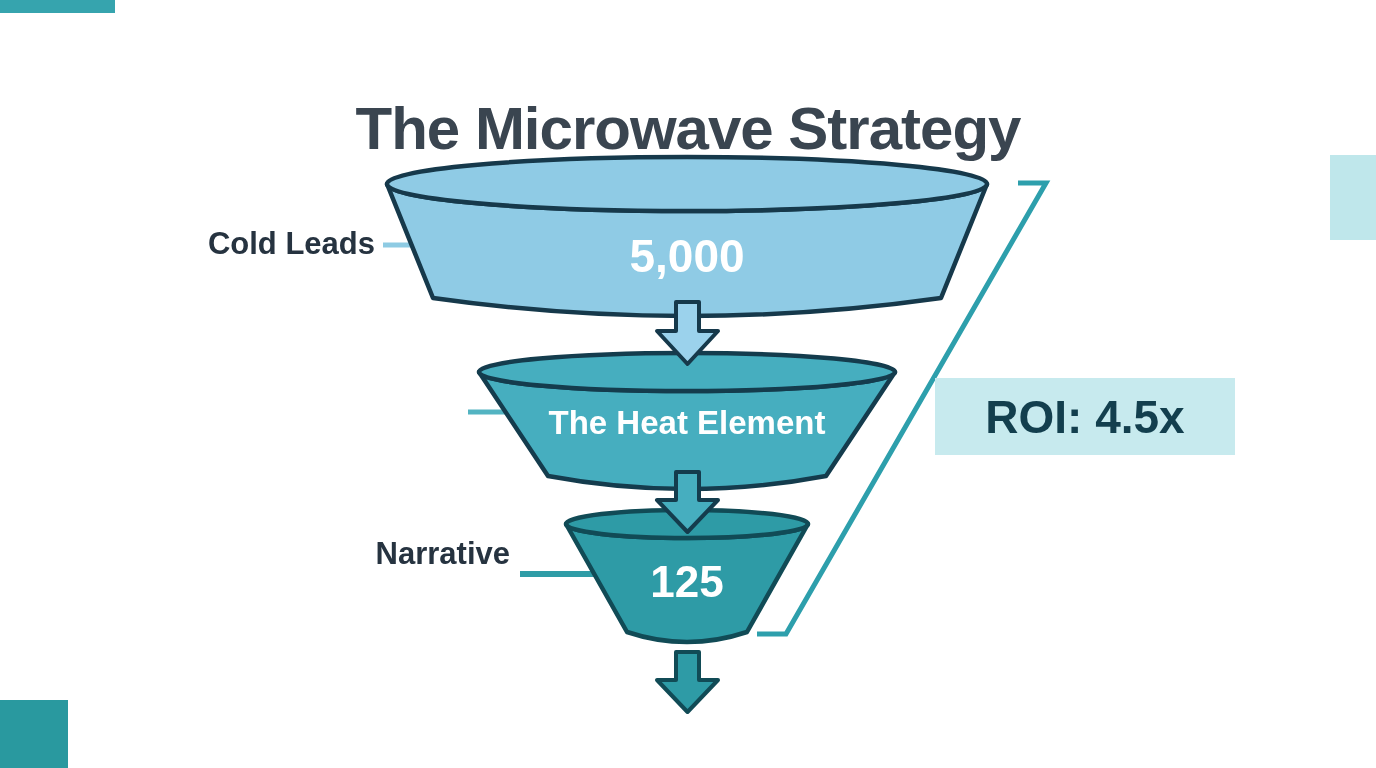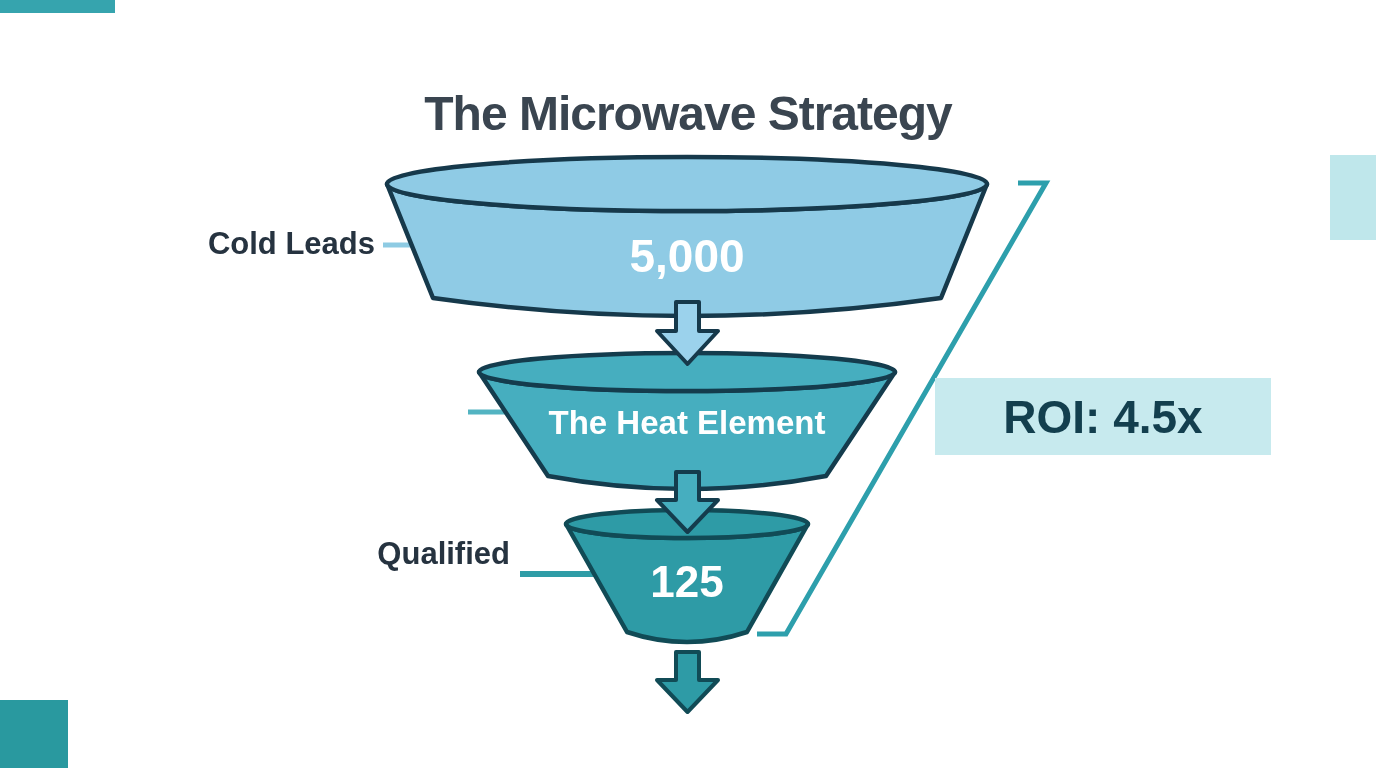--- a/index.html
+++ b/index.html
@@ -13,21 +13,21 @@
 
   
   .sq-top-left    { position: absolute; left: 0; top: 0; width: 115px; height: 13px; background: #36a4ae; }
   .sq-bottom-left { position: absolute; left: 0; top: 700px; width: 68px; height: 68px; background: #29999f; }
   .sq-right       { position: absolute; left: 1330px; top: 155px; width: 46px; height: 85px; background: #bfe7eb; }
 
   
   .title {
     position: absolute; left: 0; right: 0; top: 54px;
     text-align: center;
-    font-size: 48px; font-weight: bold; letter-spacing: -1px;
+    font-size: 60px; font-weight: bold; letter-spacing: -1px;
     color: #3a4550;
   }
 
   
   .diagram { position: absolute; left: 0; top: 0; width: 1376px; height: 768px; }
 
   .stage1-shape { fill: #8fcbe5; stroke: #16394b; stroke-width: 4.5; stroke-linejoin: round; }
   .stage2-shape { fill: #46aebf; stroke: #143c4d; stroke-width: 4.5; stroke-linejoin: round; }
   .stage3-shape { fill: #2e9ba6; stroke: #114b56; stroke-width: 4.5; stroke-linejoin: round; }
   .arrow1 { fill: #9bd2ec; stroke: #16394b; stroke-width: 4; stroke-linejoin: round; }
@@ -48,21 +48,21 @@
     position: absolute;
     font-weight: bold; font-size: 31px; color: #263340;
     text-align: left; line-height: 1.3; white-space: nowrap;
   }
   .label-1 { top: 224px; right: 1001px; }
   .label-2 { top: 392px; right: 918px; }
   .label-3 { top: 534px; right: 866px; }
 
   
   .roi-box {
-    position: absolute; left: 935px; top: 378px; width: 336px; height: 77px;
+    position: absolute; left: 935px; top: 378px; width: 300px; height: 77px;
     background: #c7eaee;
     display: flex; align-items: center; justify-content: center;
     font-size: 46px; font-weight: bold; color: #133f4e;
   }
 </style>
 </head>
 <body>
 
 <div class="canvas">
 
@@ -98,20 +98,20 @@
       <text class="stage-value v3" x="687" y="597">125</text>
     </g>
 
     <path class="arrow1" d="M 676 302 L 699 302 L 699 331 L 718 331 L 687.5 364 L 657 331 L 676 331 Z"></path>
     <path class="arrow2" d="M 676 472 L 699 472 L 699 500 L 718 500 L 687.5 532 L 657 500 L 676 500 Z"></path>
     <path class="arrow3" d="M 676 652 L 699 652 L 699 680 L 718 680 L 687.5 712 L 657 680 L 676 680 Z"></path>
   </svg>
 
   <div class="side-label label-1">Cold Leads</div>
   <div class="side-label label-3">
-    <div>Qualified</div>
+    <div>Narrative</div>
   </div>
 
   <div class="roi-box">
     <span>ROI: 4.5x</span>
   </div>
 
 </div>
 
 </body></html>

